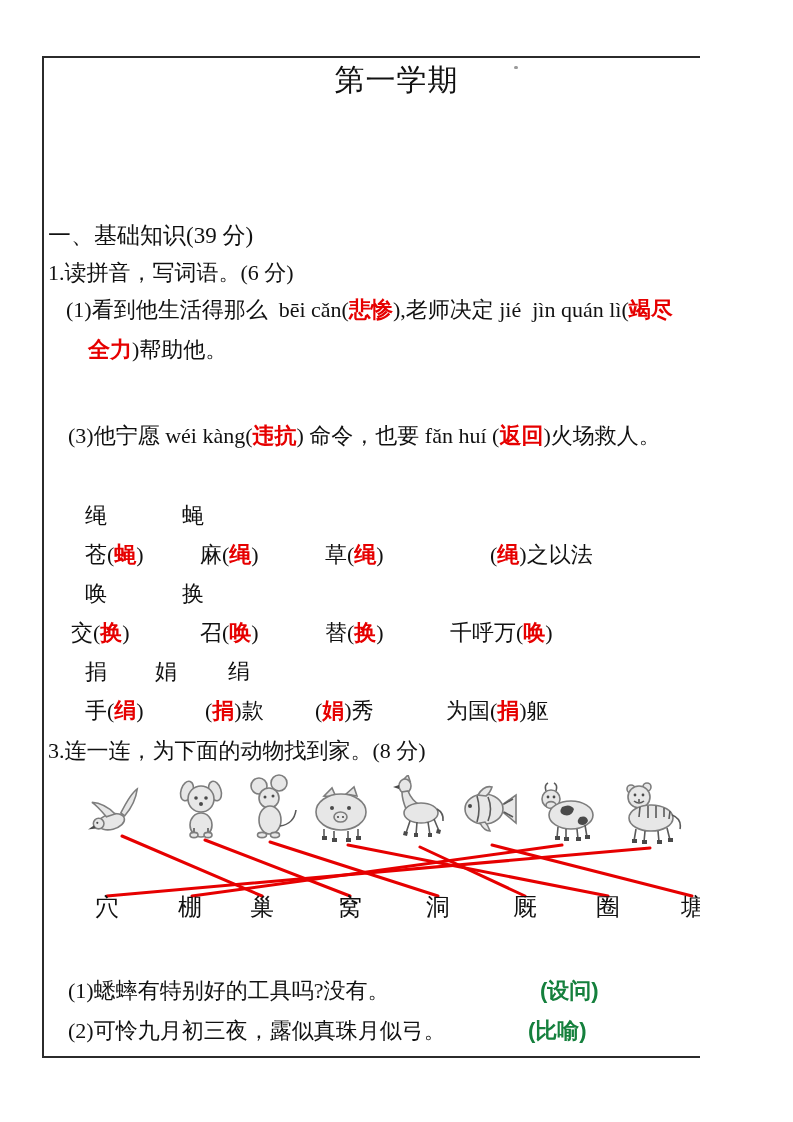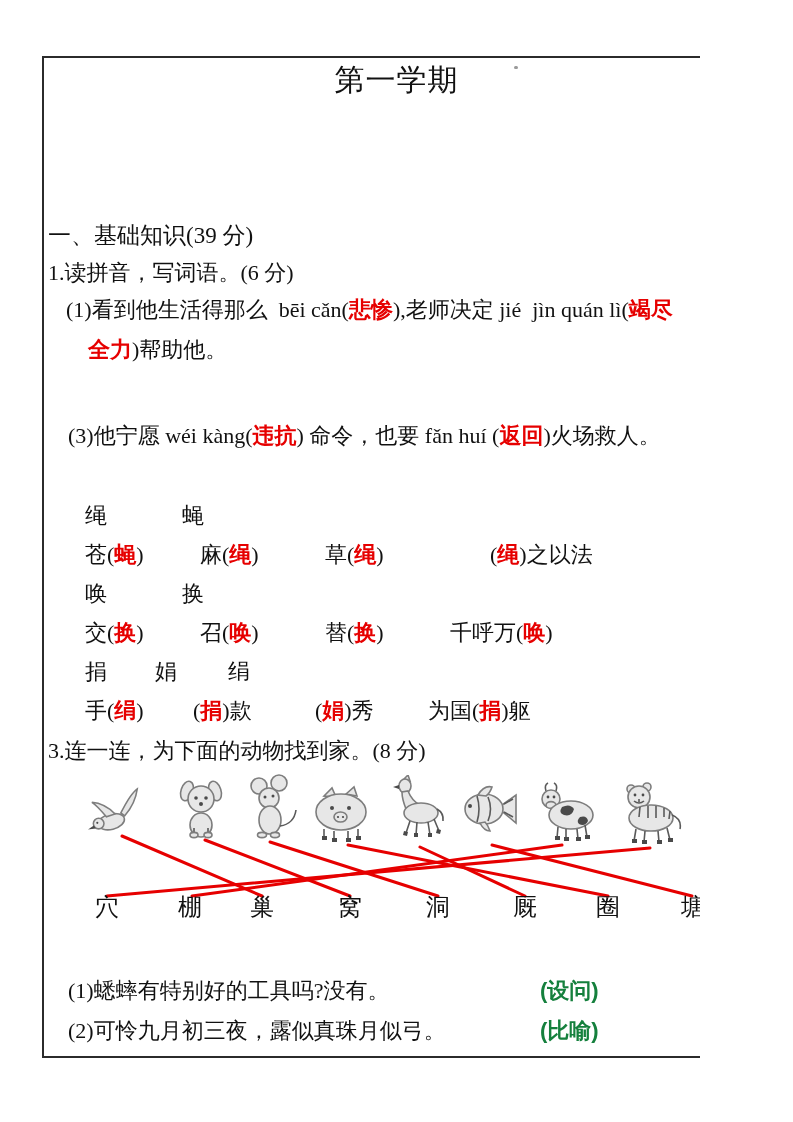--- a/index.html
+++ b/index.html
@@ -46,33 +46,33 @@
   <div class="abs tline" style="left:182px;top:502px;">蝇</div>
 
   <div class="abs tline" style="left:85px;top:541px;"><span>苍(</span><span class="red">蝇</span><span>)</span></div>
   <div class="abs tline" style="left:200px;top:541px;"><span>麻(</span><span class="red">绳</span><span>)</span></div>
   <div class="abs tline" style="left:325px;top:541px;"><span>草(</span><span class="red">绳</span><span>)</span></div>
   <div class="abs tline" style="left:450px;top:541px;margin-left:40px;"><span>(</span><span class="red">绳</span><span>)之以法</span></div>
 
   <div class="abs tline" style="left:85px;top:580px;">唤</div>
   <div class="abs tline" style="left:182px;top:580px;">换</div>
 
-  <div class="abs tline" style="left:85px;top:619px;"><span>交(</span><span class="red">换</span><span>)</span></div>
+  <div class="abs tline" style="left:71px;top:619px;"><span>交(</span><span class="red">换</span><span>)</span></div>
   <div class="abs tline" style="left:200px;top:619px;"><span>召(</span><span class="red">唤</span><span>)</span></div>
   <div class="abs tline" style="left:325px;top:619px;"><span>替(</span><span class="red">换</span><span>)</span></div>
   <div class="abs tline" style="left:450px;top:619px;"><span>千呼万(</span><span class="red">唤</span><span>)</span></div>
 
   <div class="abs tline" style="left:85px;top:658px;">捐</div>
   <div class="abs tline" style="left:155px;top:658px;">娟</div>
   <div class="abs tline" style="left:228px;top:658px;">绢</div>
 
   <div class="abs tline" style="left:85px;top:697px;"><span>手(</span><span class="red">绢</span><span>)</span></div>
-  <div class="abs tline" style="left:193px;top:697px;"><span>(</span><span class="red">捐</span><span>)款</span></div>
+  <div class="abs tline" style="left:205px;top:697px;"><span>(</span><span class="red">捐</span><span>)款</span></div>
   <div class="abs tline" style="left:315px;top:697px;"><span>(</span><span class="red">娟</span><span>)秀</span></div>
-  <div class="abs tline" style="left:428px;top:697px;"><span>为国(</span><span class="red">捐</span><span>)躯</span></div>
+  <div class="abs tline" style="left:446px;top:697px;"><span>为国(</span><span class="red">捐</span><span>)躯</span></div>
 
   <div class="abs qt" style="left:48px;top:736px;">3.连一连，为下面的动物找到家。(8 分)</div>
 
   <div class="animal" style="left:88px;top:784px;">
     <svg width="58" height="56" viewBox="0 0 60 58">
       <path class="ink" d="M34 30 Q44 10 51 5 Q49 20 38 33 Z"></path>
       <ellipse class="ink" cx="24" cy="39" rx="14" ry="8" transform="rotate(-14 24 39)"></ellipse>
       <path class="ink" d="M19 34 Q9 22 4 19 Q17 20 28 31 Z"></path>
       <circle class="ink" cx="11" cy="41" r="5.5"></circle>
       <path class="dark" d="M6 43 L0 47 L8 46 Z"></path>
@@ -189,14 +189,14 @@
   <div class="abs home" style="left:250px;top:891px;">巢</div>
   <div class="abs home" style="left:338px;top:891px;">窝</div>
   <div class="abs home" style="left:426px;top:891px;">洞</div>
   <div class="abs home" style="left:513px;top:891px;">厩</div>
   <div class="abs home" style="left:596px;top:891px;">圈</div>
   <div class="abs home" style="left:681px;top:891px;">塘</div>
 
   <div class="abs tline" style="left:68px;top:977px;">(1)蟋蟀有特别好的工具吗?没有。</div>
   <div class="abs tline redans" style="left:540px;top:977px;">(设问)</div>
   <div class="abs tline" style="left:68px;top:1017px;">(2)可怜九月初三夜，露似真珠月似弓。</div>
-  <div class="abs tline redans" style="left:540px;top:1017px;">(比喻)</div>
+  <div class="abs tline redans" style="left:528px;top:1017px;">(比喻)</div>
 </div>
 
 </body></html>

